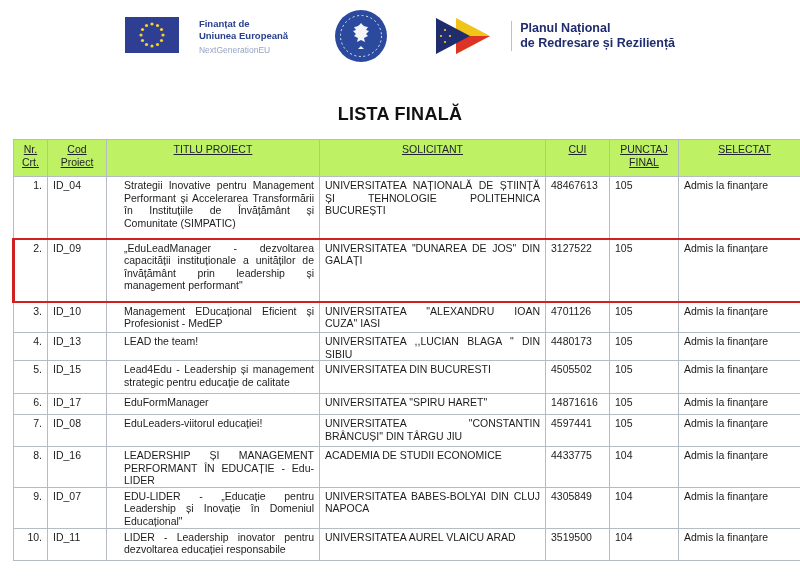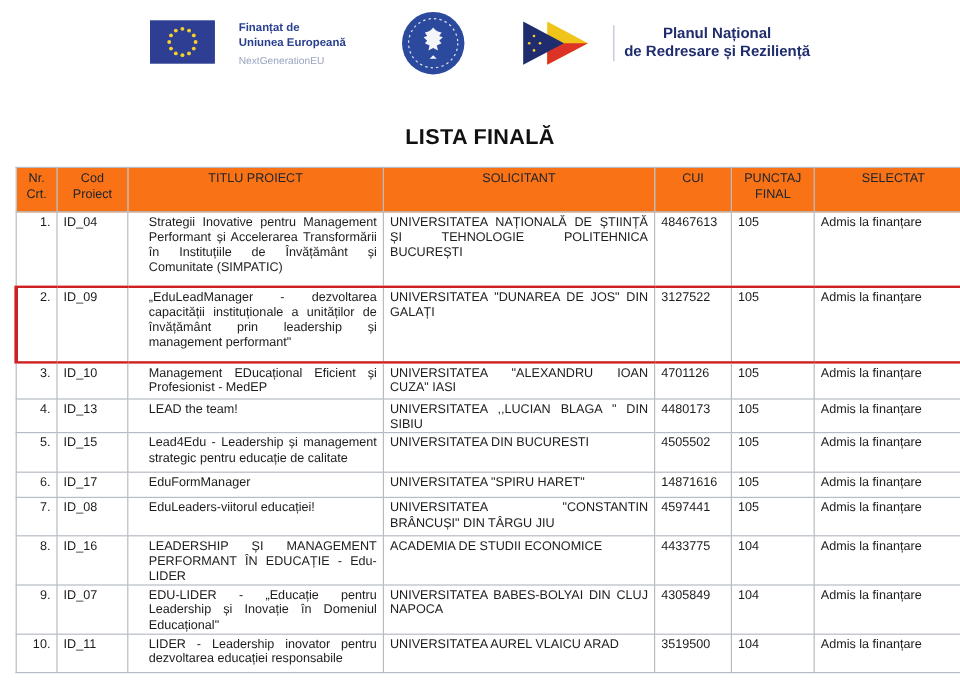--- a/index.html
+++ b/index.html
@@ -7,36 +7,36 @@
   body { font-family: "Liberation Sans", "DejaVu Sans", sans-serif; color: #1c1c1c; }
 
   
   .logos { display: flex; justify-content: center; align-items: center; gap: 46px; padding-top: 10px; height: 62px; }
   .eu-logo { display: flex; align-items: flex-start; gap: 20px; }
   .eu-flag { width: 54px; height: 36px; background: #2e3e92; position: relative; flex: 0 0 auto; }
   .eu-text { line-height: 12px; padding-top: 1px; }
   .eu-text .l1, .eu-text .l2 { font-weight: bold; font-size: 9.5px; color: #29408e; }
   .eu-text .l3 { font-size: 8.5px; color: #9aa3c0; padding-top: 2px; }
   .gov-logo { width: 54px; height: 54px; }
-  .pnrr-logo { display: flex; align-items: center; gap: 13px; text-align: center; }
+  .pnrr-logo { display: flex; align-items: center; gap: 13px; }
   .pnrr-text { border-left: 1.5px solid #b7c0d6; padding-left: 8px; margin-left: 6px; }
   .pnrr-text div { font-weight: bold; font-size: 12.5px; color: #1f2d6e; line-height: 15px; }
 
   
   .title-block { margin-top: 42px; text-align: center; }
   .doc-title { font-size: 18px; font-weight: bold; letter-spacing: .3px; color: #111; }
   .doc-subtitle { margin: 14px auto 0; width: 790px; font-size: 10.8px; line-height: 15px; color: #111; text-align: center; }
 
   
   .tbl-wrap { margin: 14px 0 0 12px; }
   table { border-collapse: collapse; table-layout: fixed; width: 779px; font-size: 10.5px; }
   th, td { border: 1px solid #b6bcc4; vertical-align: top; }
   thead th {
-    background: #f97316; font-weight: normal; color: #20242c; text-align: center;
-    font-size: 10.5px; line-height: 13px; padding: 3px 2px; height: 37px;
+    background: #bef264; font-weight: normal; color: #20242c; text-align: center;
+    font-size: 10.5px; line-height: 13px; padding: 3px 2px; height: 37px; text-decoration: underline;
   }
   td { padding: 2px 5px 0 5px; line-height: 12.5px; }
   .col-nr  { width: 34px; }  td.col-nr { text-align: right; padding-right: 5px; }
   .col-cod { width: 59px; }
   .col-titlu { width: 213px; text-align: center; } td.col-titlu { text-align: justify; padding-left: 17px; }
   .col-solicitant { width: 226px; } td.col-solicitant { text-align: justify; }
   .col-cui { width: 64px; }
   .col-punctaj { width: 69px; }
   .col-selectat { width: 132px; }
   tbody tr:nth-child(1)  td { height: 62px; }

